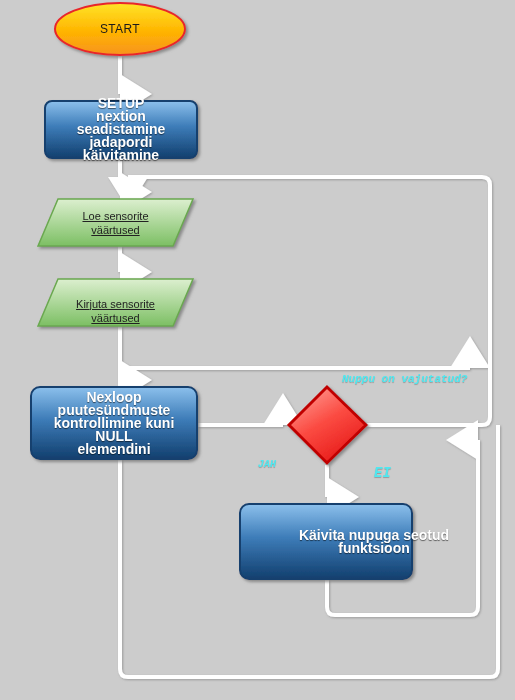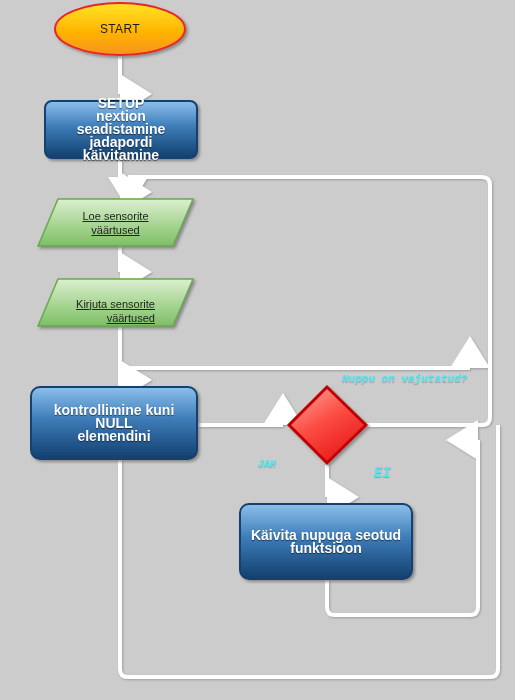--- a/index.html
+++ b/index.html
@@ -26,29 +26,29 @@
 
   
   .proc-text {
     position:relative; z-index:2;
     color:#ffffff; font-weight:bold; font-size:14px; line-height:13px;
     text-shadow:0 1px 1px rgba(0,0,0,.55);
     padding:0 6px;
   }
   #setup-node { left:45px; top:101px; width:152px; height:57px; }
   #nexloop-node { left:31px; top:387px; width:166px; height:72px; }
-  #func-node { left:240px; top:504px; width:172px; height:75px; }
+  #func-node { left:240px; top:504px; width:172px; height:75px;padding-left:48px; }
 
   
   .io-text {
     position:relative; z-index:2;
     color:#222222; font-size:11px; line-height:14px;text-decoration:underline;
   }
   #read-node { left:38px; top:199px; width:155px; height:47px; }
-  #write-node { left:38px; top:279px; width:155px; height:63px;text-align:right; }
+  #write-node { left:38px; top:279px; width:155px; height:63px; }
 
   
   #decision-node { left:288px; top:386px; width:79px; height:79px; }
 
   
   .edge-label {
     position:absolute; z-index:5;
     color:#4fe8f0; font-style:italic; font-weight:bold;
     text-shadow:0 1px 1px rgba(0,0,0,.25);
     white-space:nowrap;
@@ -157,20 +157,21 @@
 
   <div class="node" id="write-node">
     <div class="io-text node-label">
       <div>Kirjuta sensorite</div>
       <div>väärtused</div>
     </div>
   </div>
 
   <div class="node" id="nexloop-node">
     <div class="proc-text node-label">
+      <div>Nexloop puutesündmuste</div>
       <div>kontrollimine kuni NULL</div>
       <div>elemendini</div>
     </div>
   </div>
 
   <div class="node" id="decision-node"></div>
 
   <div class="node" id="func-node">
     <div class="proc-text node-label">
       <div>Käivita nupuga seotud</div>

